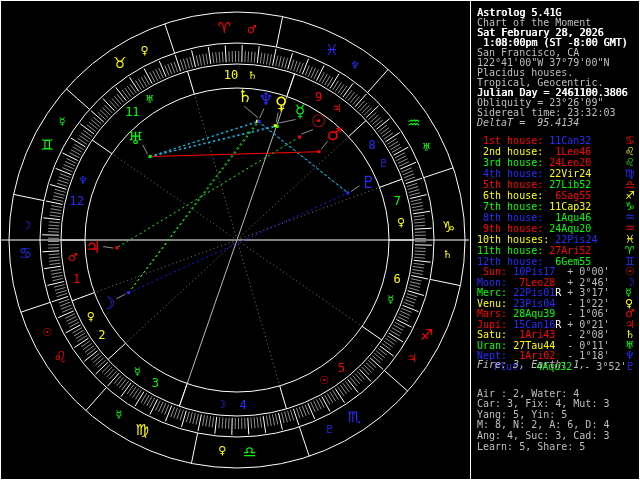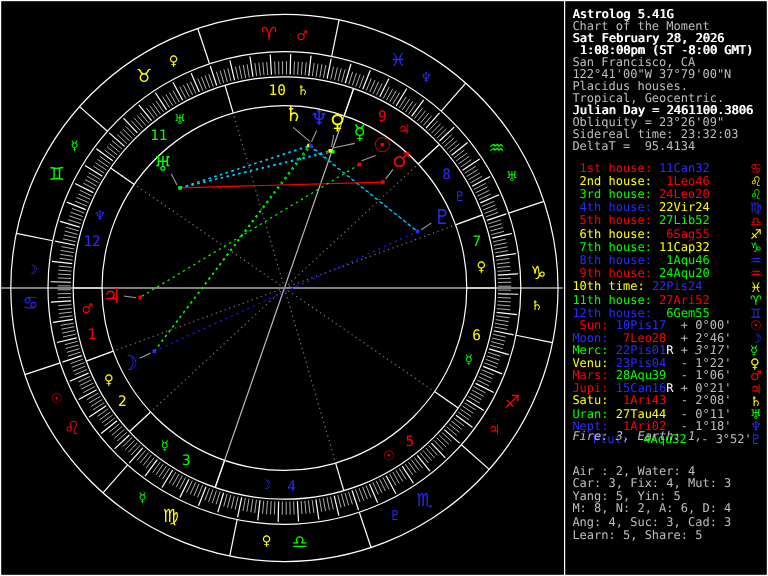--- a/index.html
+++ b/index.html
@@ -515,40 +515,40 @@
         <div class="prow" style="top: 18px;"><span style="color: rgb(189, 189, 189);">Chart of the Moment</span></div>
         <div class="prow" style="top: 28px; text-shadow: rgb(255, 255, 255) 0.6px 0px 0px;"><span style="color: rgb(255, 255, 255);">Sat February 28, 2026</span></div>
         <div class="prow" style="top: 38px; text-shadow: rgb(255, 255, 255) 0.6px 0px 0px;"><span style="color: rgb(255, 255, 255);"> 1:08:00pm (ST -8:00 GMT)</span></div>
         <div class="prow" style="top: 48px;"><span style="color: rgb(189, 189, 189);">San Francisco, CA</span></div>
         <div class="prow" style="top: 58px;"><span style="color: rgb(189, 189, 189);">122°41'00"W 37°79'00"N</span></div>
         <div class="prow" style="top: 68px;"><span style="color: rgb(189, 189, 189);">Placidus houses.</span></div>
         <div class="prow" style="top: 78px; text-decoration: underline;"><span style="color: rgb(189, 189, 189);">Tropical, Geocentric.</span></div>
         <div class="prow" style="top: 88px; text-shadow: rgb(255, 255, 255) 0.6px 0px 0px;"><span style="color: rgb(255, 255, 255);">Julian Day = 2461100.3806</span></div>
         <div class="prow" style="top: 98px;"><span style="color: rgb(189, 189, 189);">Obliquity = 23°26'09"</span></div>
         <div class="prow" style="top: 108px;"><span style="color: rgb(189, 189, 189);">Sidereal time: 23:32:03</span></div>
-        <div class="prow" style="top: 118px;"><span style="color: rgb(189, 189, 189);">DeltaT =  95.4134</span></div>
+        <div class="prow" style="top: 118px;"><span style="color: rgb(189, 189, 189); font-style: italic;">DeltaT =  95.4134</span></div>
       </div>
     <div id="houses-block">
         <div class="prow" style="top: 136px;"><span style="color: rgb(255, 0, 0);"> 1st house: </span><span style="color: rgb(42, 42, 255);">11Can32</span><span class="pglyph" style="color: rgb(255, 0, 0); font-family: &quot;DejaVu Sans&quot;, sans-serif;">♋</span></div>
         <div class="prow" style="top: 147px;"><span style="color: rgb(255, 255, 0);"> 2nd house: </span><span style="color: rgb(255, 0, 0);"> 1Leo46</span><span class="pglyph" style="color: rgb(255, 255, 0); font-family: &quot;DejaVu Sans&quot;, sans-serif;">♌</span></div>
         <div class="prow" style="top: 158px;"><span style="color: rgb(0, 255, 0);"> 3rd house: </span><span style="color: rgb(255, 0, 0);">24Leo20</span><span class="pglyph" style="color: rgb(0, 255, 0); font-family: &quot;DejaVu Sans&quot;, sans-serif;">♌</span></div>
         <div class="prow" style="top: 169px;"><span style="color: rgb(42, 42, 255);"> 4th house: </span><span style="color: rgb(255, 255, 0);">22Vir24</span><span class="pglyph" style="color: rgb(42, 42, 255); font-family: &quot;DejaVu Sans&quot;, sans-serif;">♍</span></div>
         <div class="prow" style="top: 180px;"><span style="color: rgb(255, 0, 0);"> 5th house: </span><span style="color: rgb(0, 255, 0);">27Lib52</span><span class="pglyph" style="color: rgb(255, 0, 0); font-family: &quot;DejaVu Sans&quot;, sans-serif;">♎</span></div>
         <div class="prow" style="top: 191px;"><span style="color: rgb(255, 255, 0);"> 6th house: </span><span style="color: rgb(255, 0, 0);"> 6Sag55</span><span class="pglyph" style="color: rgb(255, 255, 0); font-family: &quot;DejaVu Sans&quot;, sans-serif;">♐</span></div>
         <div class="prow" style="top: 202px;"><span style="color: rgb(0, 255, 0);"> 7th house: </span><span style="color: rgb(255, 255, 0);">11Cap32</span><span class="pglyph" style="color: rgb(0, 255, 0); font-family: &quot;DejaVu Sans&quot;, sans-serif;">♑</span></div>
         <div class="prow" style="top: 213px;"><span style="color: rgb(42, 42, 255);"> 8th house: </span><span style="color: rgb(0, 255, 0);"> 1Aqu46</span><span class="pglyph" style="color: rgb(42, 42, 255); font-family: &quot;DejaVu Sans&quot;, sans-serif;">♒</span></div>
         <div class="prow" style="top: 224px;"><span style="color: rgb(255, 0, 0);"> 9th house: </span><span style="color: rgb(0, 255, 0);">24Aqu20</span><span class="pglyph" style="color: rgb(255, 0, 0); font-family: &quot;DejaVu Sans&quot;, sans-serif;">♒</span></div>
-        <div class="prow" style="top: 235px;"><span style="color: rgb(255, 255, 0);">10th time: </span><span style="color: rgb(42, 42, 255);">22Pis24</span><span class="pglyph" style="color: rgb(255, 255, 0); font-family: &quot;DejaVu Sans&quot;, sans-serif;">♓</span></div>
+        <div class="prow" style="top: 235px;"><span style="color: rgb(255, 255, 0);">10th houses: </span><span style="color: rgb(42, 42, 255);">22Pis24</span><span class="pglyph" style="color: rgb(255, 255, 0); font-family: &quot;DejaVu Sans&quot;, sans-serif;">♓</span></div>
         <div class="prow" style="top: 246px;"><span style="color: rgb(0, 255, 0);">11th house: </span><span style="color: rgb(255, 0, 0);">27Ari52</span><span class="pglyph" style="color: rgb(0, 255, 0); font-family: &quot;DejaVu Sans&quot;, sans-serif;">♈</span></div>
         <div class="prow" style="top: 257px;"><span style="color: rgb(42, 42, 255);">12th house: </span><span style="color: rgb(0, 255, 0);"> 6Gem55</span><span class="pglyph" style="color: rgb(42, 42, 255); font-family: &quot;DejaVu Sans&quot;, sans-serif;">♊</span></div>
       </div>
     <div id="planets-block">
         <div class="prow" style="top: 267px;"><span style="color: rgb(255, 0, 0);"> Sun: </span><span style="color: rgb(42, 42, 255);">10Pis17</span><span style="color: rgb(255, 255, 255);"> </span><span style="color: rgb(189, 189, 189); margin-top: 29px;"> + 0°00'</span><span class="pglyph" style="color: rgb(255, 0, 0); font-family: &quot;DejaVu Sans&quot;, sans-serif;">☉</span></div>
         <div class="prow" style="top: 278px;"><span style="color: rgb(42, 42, 255);">Moon: </span><span style="color: rgb(255, 0, 0);"> 7Leo28</span><span style="color: rgb(255, 255, 255);"> </span><span style="color: rgb(189, 189, 189);"> + 2°46'</span><span class="pglyph" style="color: rgb(42, 42, 255); font-family: &quot;DejaVu Sans&quot;, sans-serif;">☽</span></div>
-        <div class="prow" style="top: 288px;"><span style="color: rgb(0, 255, 0);">Merc: </span><span style="color: rgb(42, 42, 255);">22Pis01</span><span style="color: rgb(255, 255, 255);">R</span><span style="color: rgb(189, 189, 189); font-style: italic;"> + 3°17'</span><span class="pglyph" style="color: rgb(0, 255, 0); font-family: &quot;DejaVu Sans&quot;, sans-serif;">☿</span></div>
+        <div class="prow" style="top: 288px;"><span style="color: rgb(0, 255, 0);">Merc: </span><span style="color: rgb(42, 42, 255);">22Pis01</span><span style="color: rgb(255, 255, 255);">R</span><span style="color: rgb(189, 189, 189);"> + 3°17'</span><span class="pglyph" style="color: rgb(0, 255, 0); font-family: &quot;DejaVu Sans&quot;, sans-serif;">☿</span></div>
         <div class="prow" style="top: 299px;"><span style="color: rgb(255, 255, 0);">Venu: </span><span style="color: rgb(42, 42, 255);">23Pis04</span><span style="color: rgb(255, 255, 255);"> </span><span style="color: rgb(189, 189, 189);"> - 1°22'</span><span class="pglyph" style="color: rgb(255, 255, 0); font-family: &quot;DejaVu Sans&quot;, sans-serif;">♀</span></div>
         <div class="prow" style="top: 309px;"><span style="color: rgb(255, 0, 0);">Mars: </span><span style="color: rgb(0, 255, 0);">28Aqu39</span><span style="color: rgb(255, 255, 255);"> </span><span style="color: rgb(189, 189, 189);"> - 1°06'</span><span class="pglyph" style="color: rgb(255, 0, 0); font-family: &quot;DejaVu Sans&quot;, sans-serif;">♂</span></div>
         <div class="prow" style="top: 320px;"><span style="color: rgb(255, 0, 0);">Jupi: </span><span style="color: rgb(42, 42, 255);">15Can16</span><span style="color: rgb(255, 255, 255);">R</span><span style="color: rgb(189, 189, 189);"> + 0°21'</span><span class="pglyph" style="color: rgb(255, 0, 0); font-family: &quot;DejaVu Sans&quot;, sans-serif;">♃</span></div>
         <div class="prow" style="top: 330px;"><span style="color: rgb(255, 255, 0);">Satu: </span><span style="color: rgb(255, 0, 0);"> 1Ari43</span><span style="color: rgb(255, 255, 255);"> </span><span style="color: rgb(189, 189, 189);"> - 2°08'</span><span class="pglyph" style="color: rgb(255, 255, 0); font-family: &quot;DejaVu Sans&quot;, sans-serif;">♄</span></div>
         <div class="prow" style="top: 341px;"><span style="color: rgb(0, 255, 0);">Uran: </span><span style="color: rgb(255, 255, 0);">27Tau44</span><span style="color: rgb(255, 255, 255);"> </span><span style="color: rgb(189, 189, 189);"> - 0°11'</span><span class="pglyph" style="color: rgb(0, 255, 0); font-family: &quot;DejaVu Sans&quot;, sans-serif;">♅</span></div>
         <div class="prow" style="top: 351px;"><span style="color: rgb(42, 42, 255);">Nept: </span><span style="color: rgb(255, 0, 0);"> 1Ari02</span><span style="color: rgb(255, 255, 255);"> </span><span style="color: rgb(189, 189, 189);"> - 1°18'</span><span class="pglyph" style="color: rgb(42, 42, 255); font-family: &quot;DejaVu Sans&quot;, sans-serif;">♆</span></div>
         <div class="prow" style="top: 362px;"><span style="color: rgb(42, 42, 255); margin-left: 17px;">Plut: </span><span style="color: rgb(0, 255, 0);"> 4Aqu32</span><span style="color: rgb(255, 255, 255);"> </span><span style="color: rgb(189, 189, 189);"> - 3°52'</span><span class="pglyph" style="color: rgb(42, 42, 255); font-family: &quot;DejaVu Sans&quot;, sans-serif;">♇</span></div>
       </div>
     <div id="stats-block">
         <div class="prow" style="top: 360px; font-style: italic;"><span style="color: rgb(189, 189, 189);">Fire: 3, Earth: 1,</span></div>

